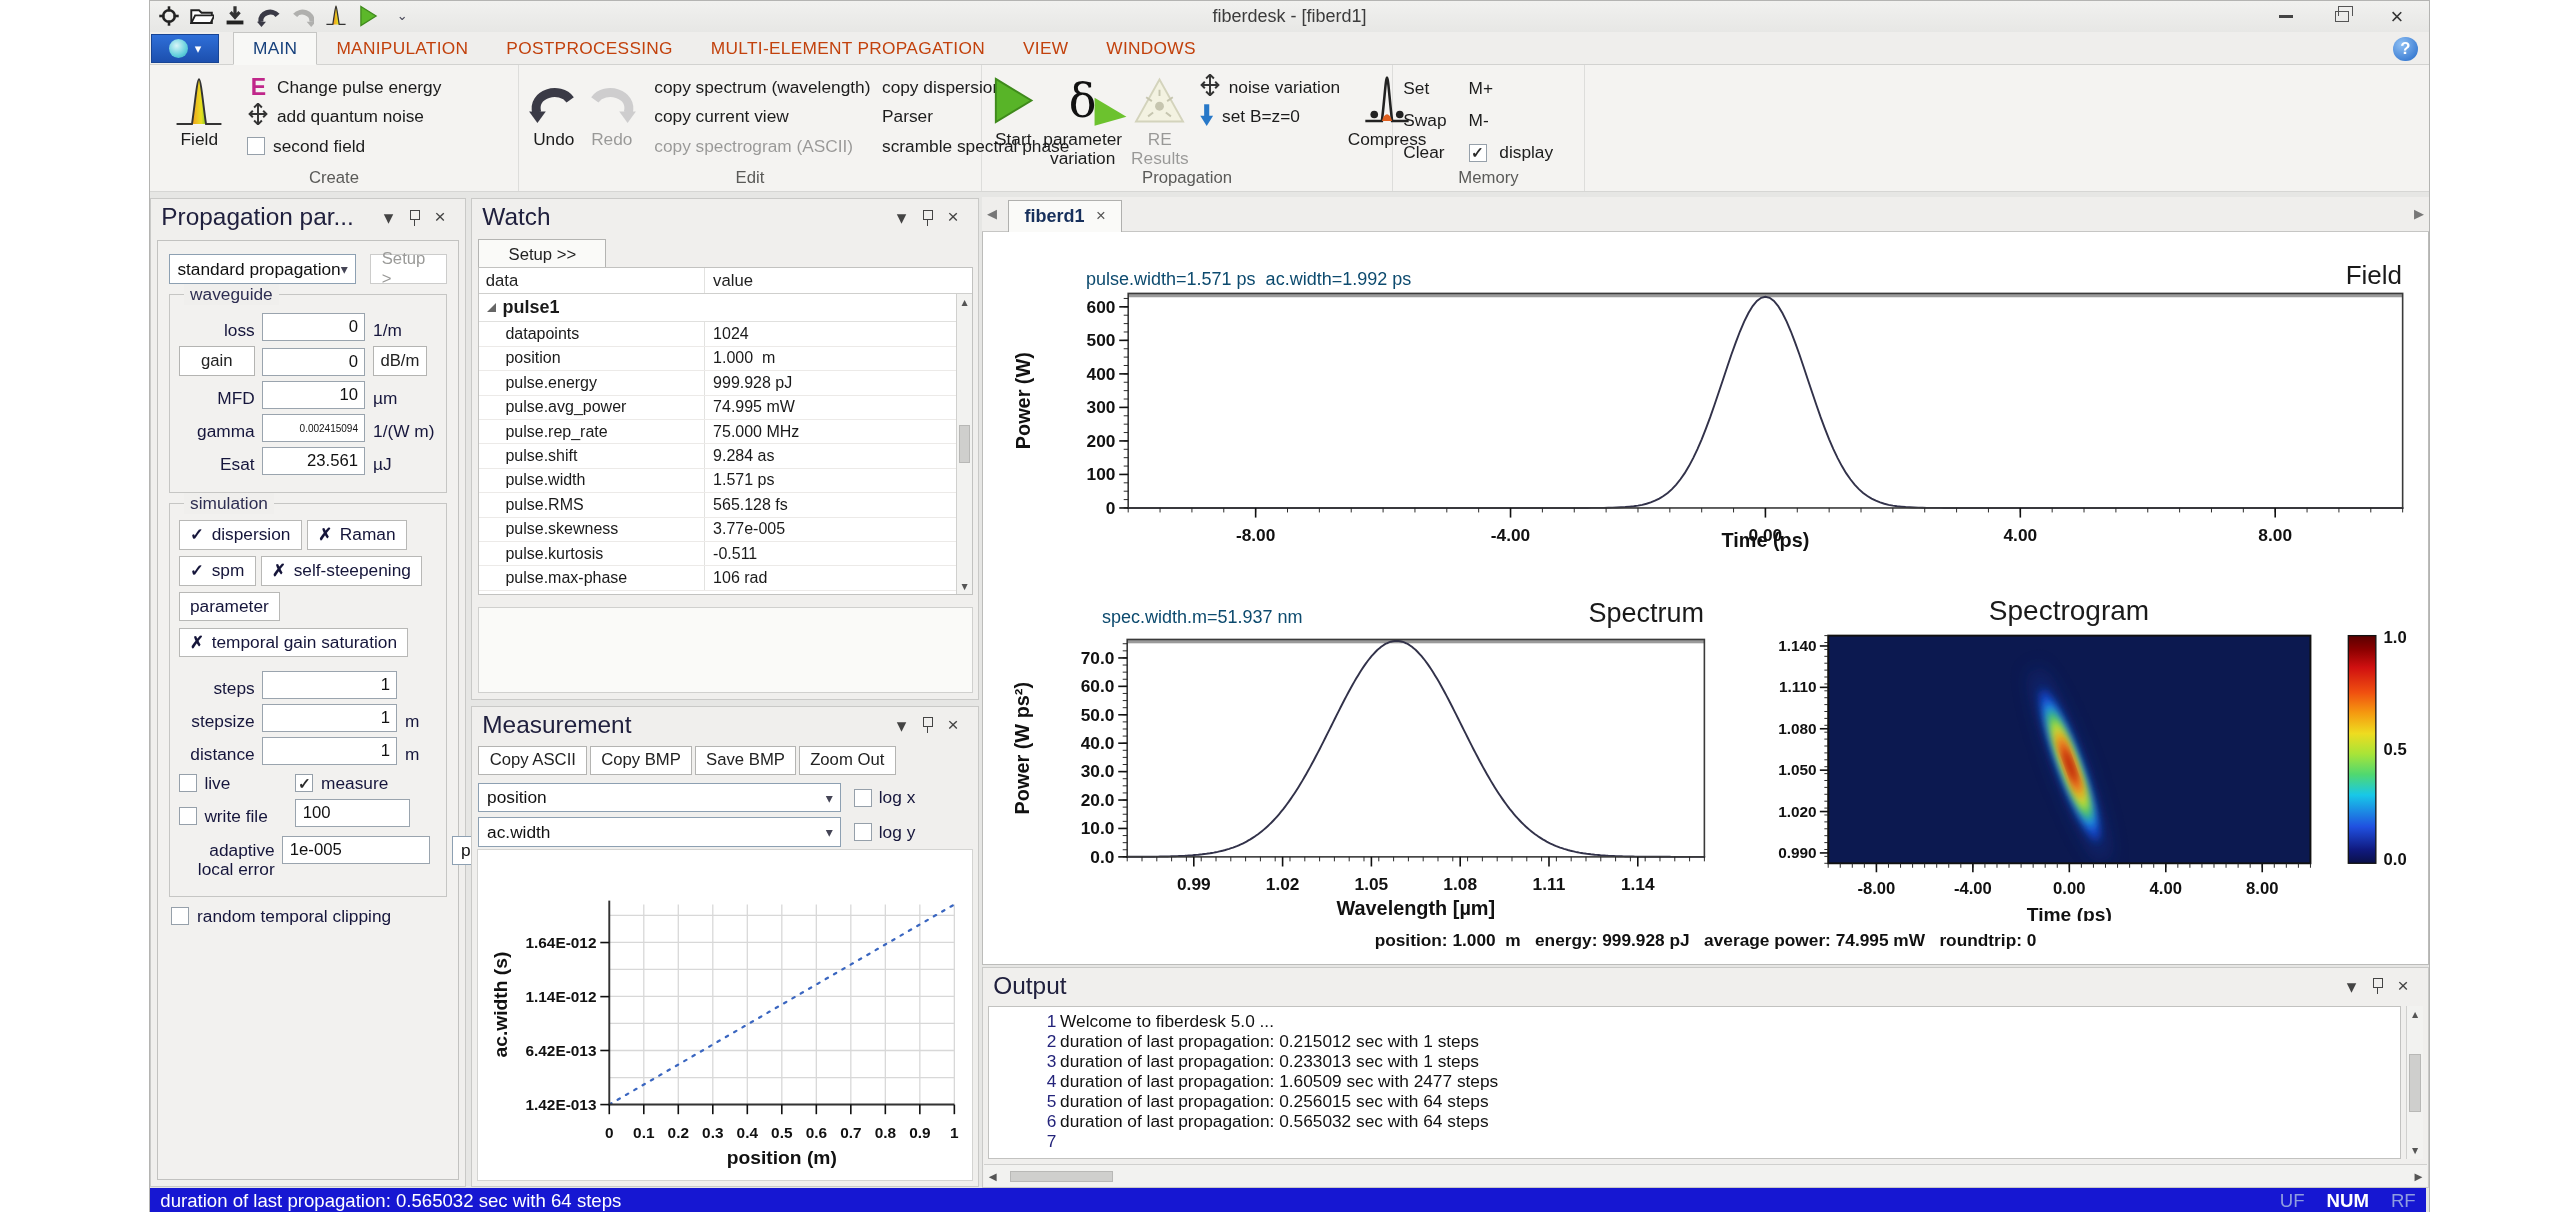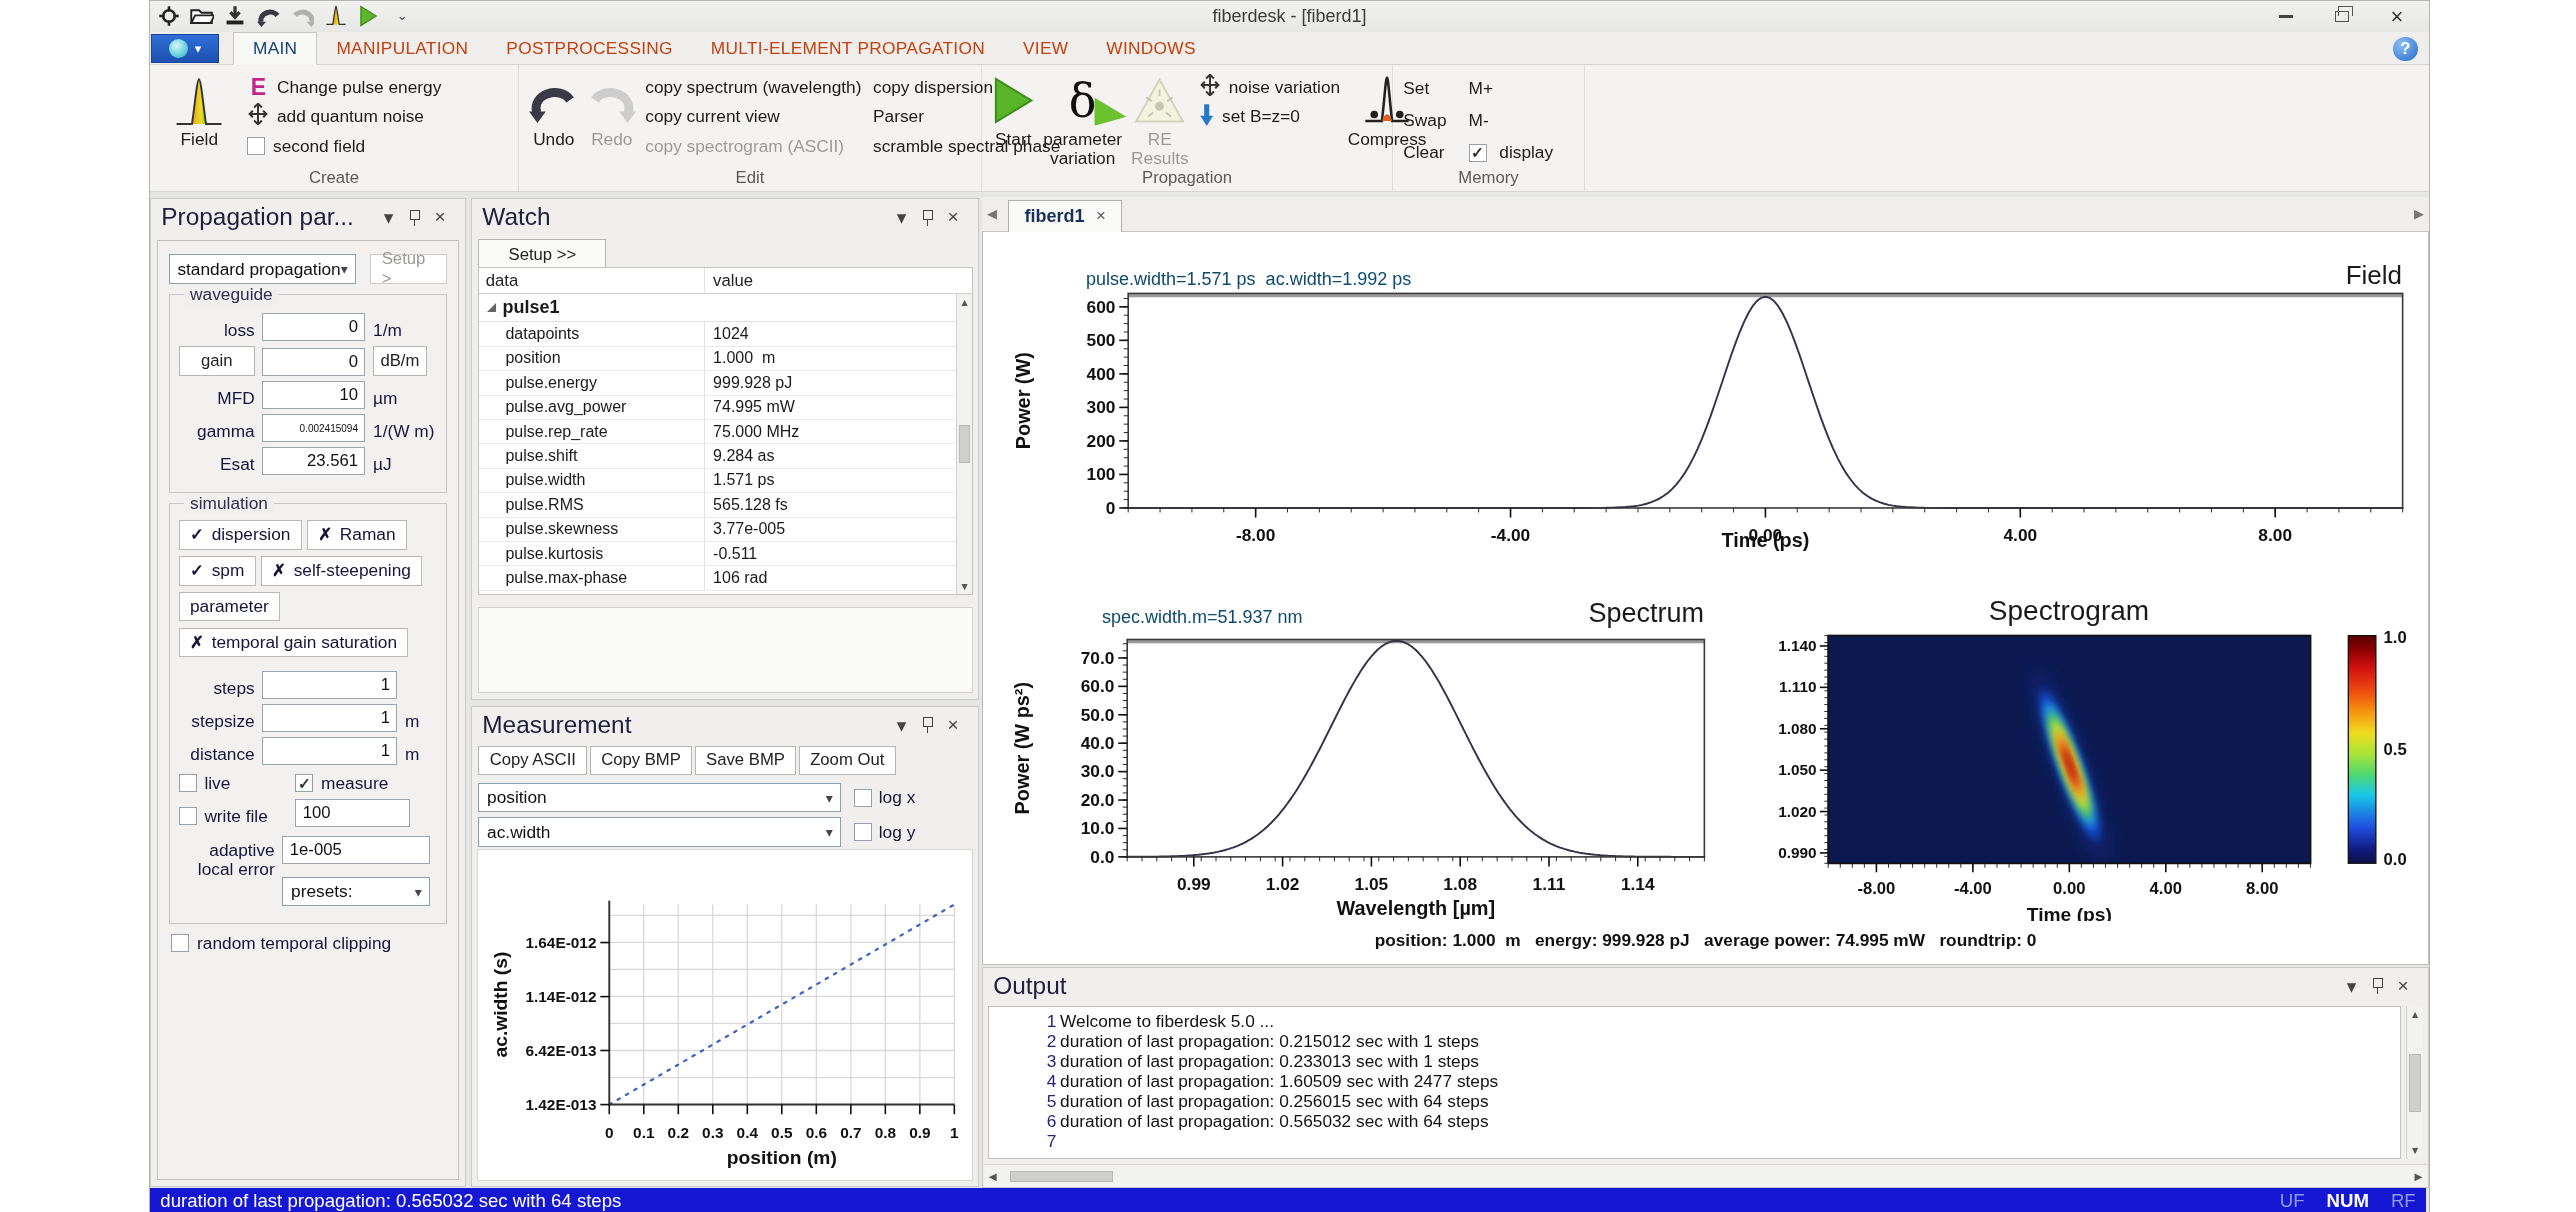--- a/index.html
+++ b/index.html
@@ -242,21 +242,21 @@
       </div>
       <div class="bigbtn rdis" style="width:55px">
         <span class="bicon">
               <svg width="49" height="45" viewBox="0 0 76 70">
                 <path d="M64,54 C72,24 28,12 12,34" fill="none" stroke="#9a9aa0" stroke-width="14"></path>
                 <polygon points="76,52 50,52 63,70" fill="#9a9aa0"></polygon>
               </svg>
             </span>
         <span>Redo</span>
       </div>
-      <div class="rcol" style="margin-left:0">
+      <div class="rcol" style="margin-left:9px">
         <div class="smallrow">
               <span>copy spectrum (wavelength)</span>
             </div>
         <div class="smallrow">
               <span>copy current view</span>
             </div>
         <div class="smallrow rdis">
               <span>copy spectrogram (ASCII)</span>
             </div>
       </div>
@@ -453,21 +453,21 @@
           </div>
           <div class="frow">
             <span style="display:inline-flex;gap:7.7px;align-items:center;width:109px">
                   <span class="cbox"></span>
                   <span class="cklab">write file</span>
                 </span>
             <input class="tinput" style="width: 115px;" readonly="" value="100">
           </div>
           <div class="frow" style="align-items:flex-start;margin-top:9px">
             <span class="flab" style="width:96px;line-height:19px;padding-top:5.1px"><span>adaptive</span><br><span>local error</span></span>
-            <span style="display:inline-flex;flex-direction:column;gap:13px">
+            <span style="display:inline-flex;flex-direction:row;gap:22px">
               <input class="tinput" style="width: 148px;" readonly="" value="1e-005">
               <span class="combo" style="width:148px">
                     <span class="ct">presets:</span>
                     <span class="cc">▾</span>
                   </span>
             </span>
           </div>
         </div>
 
         <div class="frow" style="margin:6.4px 13px">

